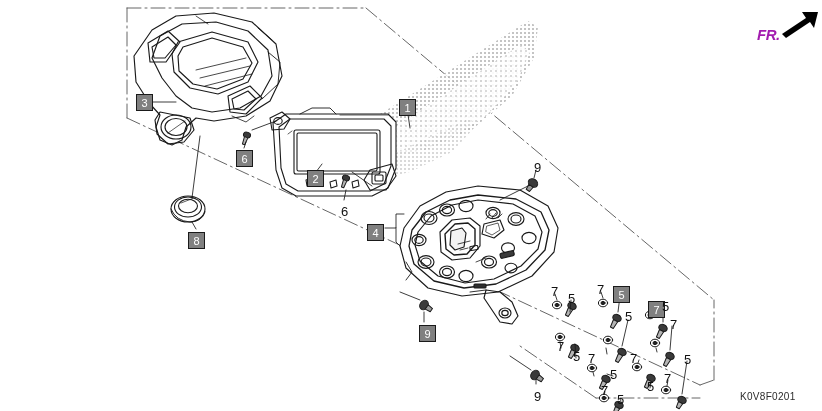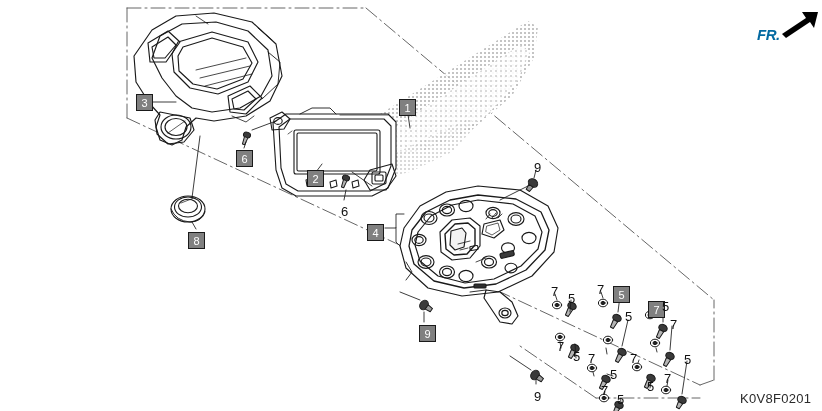--- a/index.html
+++ b/index.html
@@ -9,24 +9,24 @@
   svg.layer{position:absolute;left:0;top:0;width:822px;height:411px;}
 
   
   .chip{position:absolute;width:17px;height:17px;
         background:#808080;border:1px solid #1a1a1a;
         color:#ffffff;font-size:11px;line-height:17px;
         text-align:center;font-family:"Liberation Sans",sans-serif;
         box-sizing:border-box;letter-spacing:0;}
   .plain{position:absolute;color:#111;font-size:13px;line-height:13px;
          font-family:"Liberation Sans",sans-serif;background:transparent;}
-  .fr{position:absolute;font-size:15px;font-weight:bold;color:#0369a1;
+  .fr{position:absolute;font-size:15px;font-weight:bold;color:#a21caf;
       font-style:italic;font-family:"Liberation Sans",sans-serif;
       letter-spacing:-.5px;}
-  .wm{position:absolute;font-size:13px;color:#2b2b2b;
+  .wm{position:absolute;font-size:10px;color:#2b2b2b;
       font-family:"Liberation Sans",sans-serif;letter-spacing:.3px;}
 </style>
 </head>
 <body>
 
 <div id="stage">
 
 <svg class="layer" viewBox="0 0 822 411">
   <defs>
     <pattern id="halftone" width="4" height="4" patternUnits="userSpaceOnUse">

